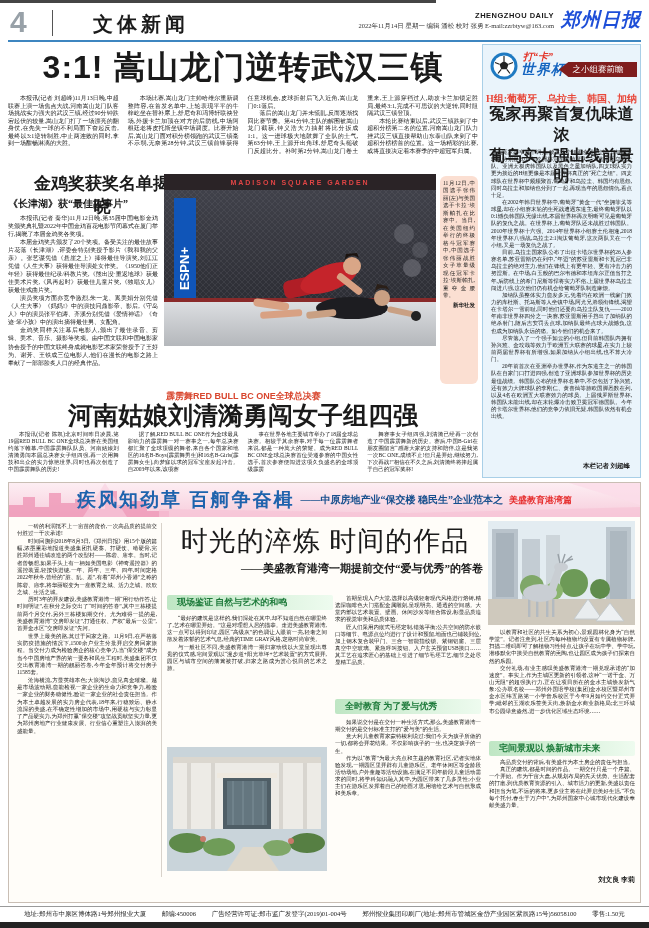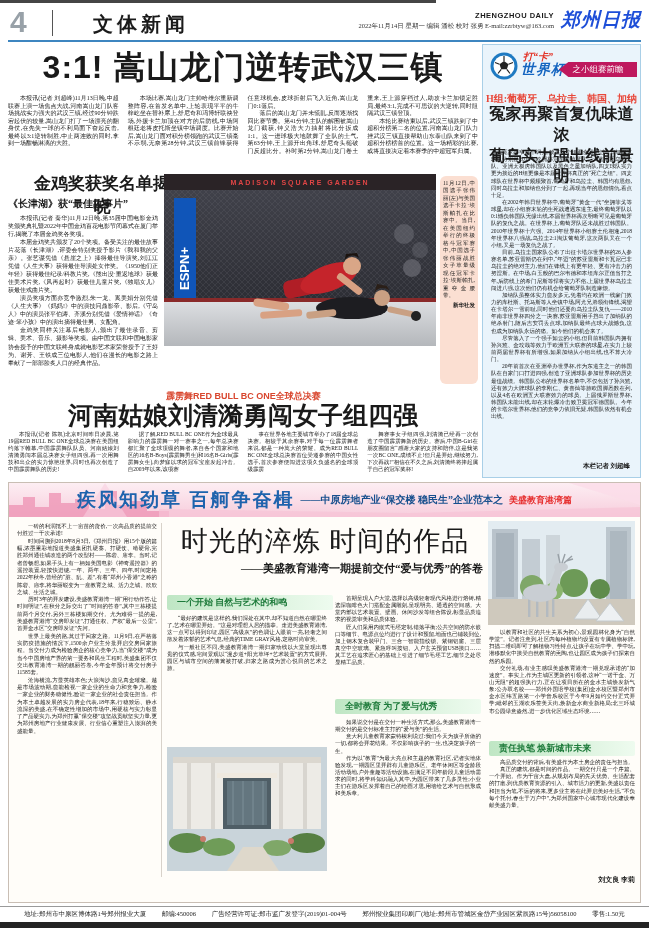--- a/index.html
+++ b/index.html
@@ -36,21 +36,21 @@
   .kicker{left:166px;top:390px;font-size:9px;font-weight:bold;color:#d9462e;}
   .bk-head{left:8px;top:399px;width:470px;text-align:center;font-size:25px;font-weight:900;}
   .bk-body{left:8px;top:431px;width:470px;height:48px;column-count:4;column-gap:9px;
            font-size:5.5px;line-height:1.26;overflow:hidden;}
   
   .wc-panel{left:482px;top:44px;width:159px;height:434px;background:#eaf4fb;border:1px solid #a9cfe7;box-sizing:border-box;}
   .wc-ball{left:7px;top:7px;}
   .wc-daka{left:40px;top:5px;font-size:10px;font-weight:900;font-style:italic;color:#e33226;}
   .wc-cup{left:38px;top:16px;font-size:14px;font-weight:900;font-style:italic;color:#1565c0;letter-spacing:1px;
           text-shadow:0 0 1px #fff;}
-  .wc-ribbon{left:76px;top:17px;width:78px;height:15px;background:#be185d;color:#fff;font-size:8.5px;
+  .wc-ribbon{left:76px;top:17px;width:78px;height:15px;background:#7f1d1d;color:#fff;font-size:8.5px;
              line-height:15px;text-align:center;clip-path:polygon(0 50%,12% 0,100% 0,100% 100%,12% 100%);}
   .wc-group{left:0;top:47px;width:157px;text-align:center;color:#e8483b;font-size:10px;font-weight:bold;}
   .wc-headline{left:0;top:59px;width:157px;text-align:center;font-size:16px;font-weight:900;line-height:1.3;}
   .wc-body{left:8px;top:104px;width:141px;height:312px;font-size:5.5px;line-height:1.3;overflow:hidden;}
   .wc-byline{right:10px;top:417px;font-size:6.5px;font-weight:bold;}
   
   .feature{left:8px;top:482px;width:633px;height:421px;border:1px solid #c9beb4;background:#fffdf9;box-sizing:border-box;}
   .banner{left:0;top:0;width:631px;height:34px;background:linear-gradient(#fdeef3,#f7cddc);overflow:hidden;}
   .banner-skyline{position:absolute;left:0;bottom:0;width:100%;height:100%;}
   .banner-text{position:absolute;left:0;top:0;width:100%;height:100%;display:flex;align-items:center;
@@ -247,21 +247,21 @@
           <rect x="48" y="78" width="2.4" height="18" fill="#b3bac0"></rect>
         <rect x="58" y="78" width="2.4" height="18" fill="#b3bac0"></rect>
           <rect x="64" y="78" width="2.4" height="18" fill="#b3bac0"></rect>
         <ellipse cx="52" cy="72" rx="17" ry="9" fill="#c9ced3"></ellipse>
         <polygon points="60,68 68,46 75,48 67,72" fill="#c9ced3"></polygon>
         <ellipse cx="73" cy="46" rx="7" ry="4.5" fill="#c9ced3"></ellipse>
         <path d="M74 42 l3 -9 M76 42 l8 -7 M72 42 l-2 -9 M78 40 l7 -2" stroke="#98a0a6" stroke-width="1.4" fill="none"></path>
       </g>
     </svg>
 
-    <div class="abs greenbox g1">一个开始 自然与艺术的和鸣</div>
+    <div class="abs greenbox g1">现场鉴证 自然与艺术的和鸣</div>
     <div class="abs f-colA just">
         <p>“最好的建筑是这样的,我们深处在其中,却不知道自然在哪里终了,艺术在哪里开始。”这是对理想人居的描摹。走进美盛教育港湾,这一点可以得到印证,园区“高级灰”的色调让人眼前一亮,轻奢之间散发着浓郁的艺术气息,经典的TIME GRAY风格,定格时尚审美。</p>
         <p>与一般社区不同,美盛教育港湾一期归家动线以大堂呈现出尊贵的仪式感,宅间景观以“漫步道+阳光草坪+艺术装置”的方式展开,园区与城市空间的藩篱被打破,归家之路成为赏心悦目的艺术之旅。</p>
       </div>
 
     <svg class="abs f-bldg" viewBox="0 0 160 124">
       <rect width="160" height="124" fill="#c9d4da"></rect>
       <rect x="6" y="10" width="148" height="72" fill="#edebe6"></rect>
       <rect x="6" y="10" width="148" height="6" fill="#dbd7cf"></rect>
       <rect x="20" y="16" width="4" height="66" fill="#d8d5cf"></rect>
@@ -289,21 +289,21 @@
     <div class="abs f-colB-bot just">
         <p>如果说交付是在交付一种生活方式,那么,美盛教育港湾一期交付的是交付标准主打的“爱与美”的生活。</p>
         <p>意大利儿童教育家蒙特梭利说过:我们今天为孩子所做的一切,都将会开花结果。不仅影响孩子的一生,也决定孩子的一生。</p>
         <p>作为以“教育”为最大亮点和主题的教育社区,记者实地体验发现,一期园区里开辟有儿童游乐区、老年休闲区等全龄段活动场地,户外童趣等活动设施,在满足不同年龄段儿童活动需求的同时,将学科知识融入其中,为园区带来了几多灵性;小业主们在游乐区发挥着自己的绘画才思,用墙绘艺术与自然形成和美乐章。</p>
       </div>
 
     <div class="abs f-colC-top just">
         <p>以教育和社区的共生关系为初心,景观园林化身为“自然学堂”。记者注意到,社区内每种植物均设置有专属植物标牌,扫描二维码即可了解植物习性特点,让孩子在玩中学、学中玩,潜移默化中接受自然教育的熏陶,也让园区成为孩子们探索自然的乐园。</p>
         <p>交付礼场,有业主感叹美盛教育港湾一期兑现承诺的“加速度”。事实上,作为主城区更新的引领者,这种“一诺千金、万山无阻”的超强执行力,正在让项目所在的金水主城焕发新气象:公办双名校——郑州外国语学校(集团)金水校区暨郑州市金水区纬五路第一小学音乐校区于今年9月如约交付正式开学;毗邻的玉湖欢乐荟美天街,焕新金水商业新格局;北三环城市公园绿意盎然,进一步优化区域生态环境……</p>
       </div>
-    <div class="abs greenbox g3">责任执笔 焕新城市未来</div>
+    <div class="abs greenbox g3">宅间景观以 焕新城市未来</div>
     <div class="abs f-colC-bot just">
         <p>高品质交付的背后,有美盛作为本土房企的责任与担当。</p>
         <p>真正的建筑,都是时间的作品。一期交付只是一个序篇、一个开始。作为千亩大盘,从规划布局的先天优势、生活配套的打磨,到优质教育资源的引入、城市活力的更新,美盛以责任和担当为笔,不远的将来,更多业主将在此开启美好生活,“不负每个托付,春生于万户中”,为郑州国家中心城市现代化建设奉献美盛力量。</p>
       </div>
     <div class="abs f-byline">刘文良 李莉</div>
   </div>
 
   <div class="abs footer-rule"></div>
   <div class="abs footer">
     <span>地址:郑州市中原区博体路1号郑州报业大厦</span>

